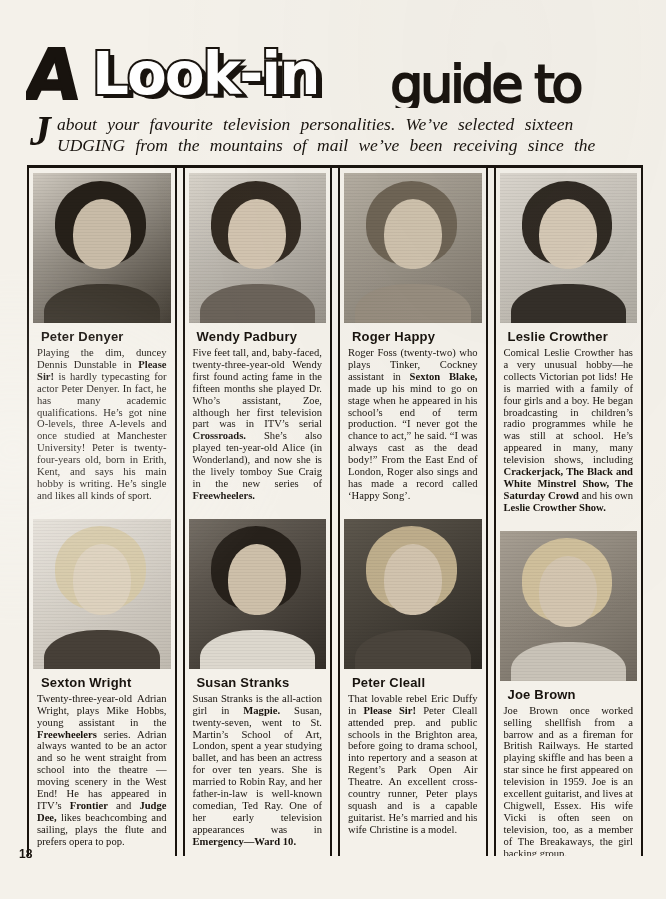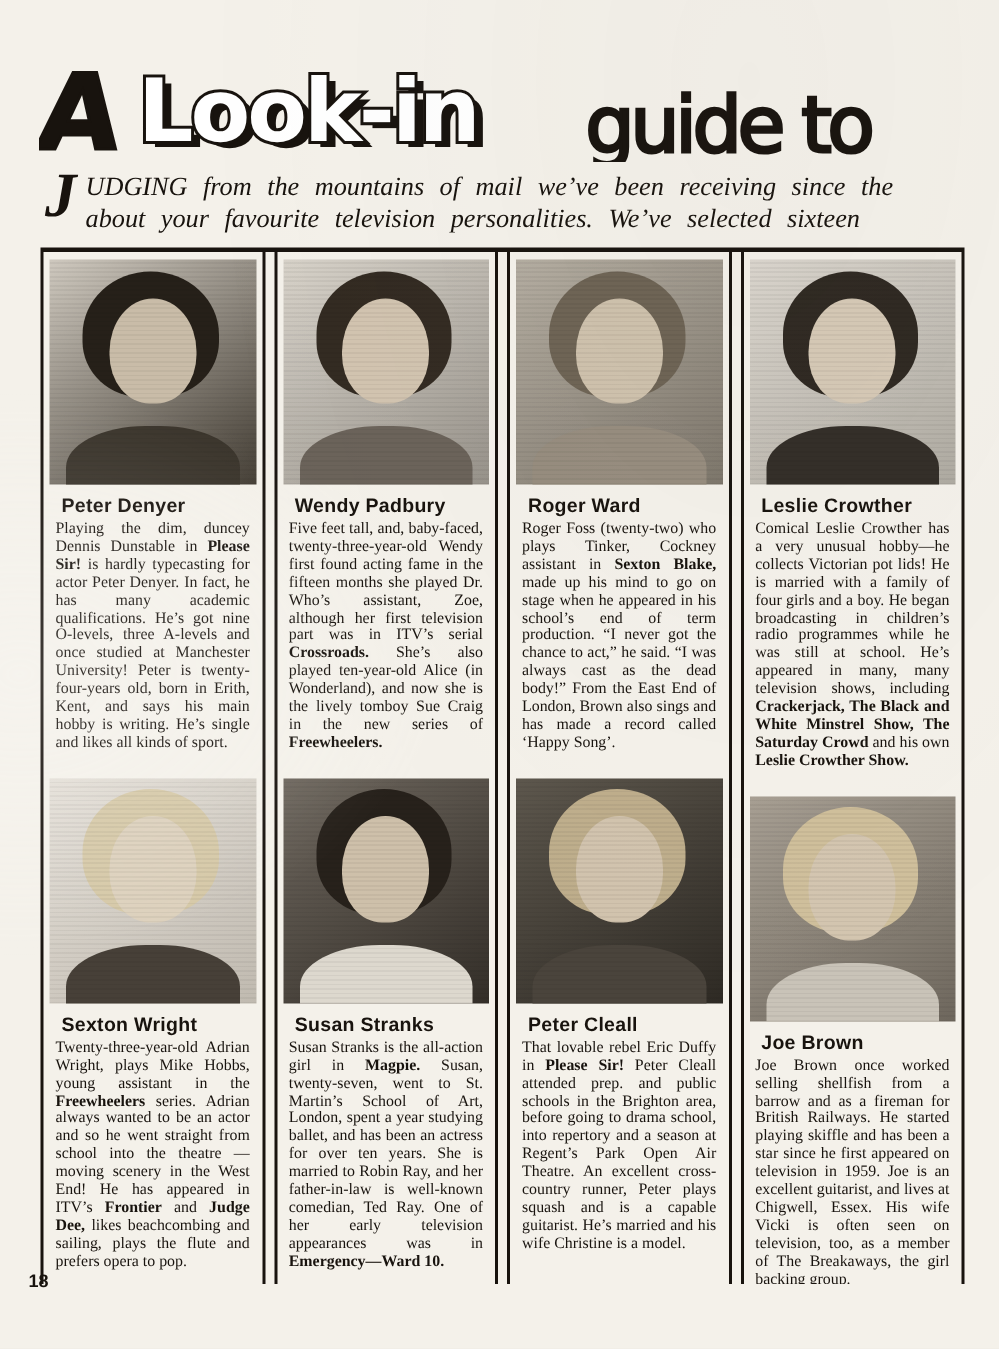--- a/index.html
+++ b/index.html
@@ -49,22 +49,22 @@
     <span class="mast-a">A</span>
     <svg class="logo-svg" width="292" height="80" viewBox="0 0 292 80">
       <text class="logo-shadow" x="10" y="64">Look-in</text>
       <text class="logo-face" x="4" y="60">Look-in</text>
     </svg>
     <span class="mast-rest">guide to</span>
   </div>
 
   <div class="intro">
     <span class="dropcap">J</span>
+    <div>about your favourite television personalities. We’ve selected sixteen</div>
     <div>UDGING from the mountains of mail we’ve been receiving since the</div>
-    <div>about your favourite television personalities. We’ve selected sixteen</div>
   </div>
 
   <div class="grid">
 
     <div class="col">
       <section class="cell">
         <div class="photo" style="--bg1: #cfc9bf; --bg2: #433d34; --hair: #262019; --face: #c9bca8; --torso: #3b352c;">
           <div class="ph-hair"></div>
           <div class="ph-face"></div>
           <div class="ph-torso"></div>
@@ -104,22 +104,22 @@
       </section>
     </div>
 
     <div class="col">
       <section class="cell">
         <div class="photo" style="--bg1: #b5aea2; --bg2: #7d766b; --hair: #6e6455; --face: #cfc2ad; --torso: #978d7f;">
           <div class="ph-hair"></div>
           <div class="ph-face"></div>
           <div class="ph-torso"></div>
         </div>
-        <h3 class="pname">Roger Ward</h3>
-        <p class="bio"><span>Roger Foss (twenty-two) who plays Tinker, Cockney assistant in </span><b>Sexton Blake,</b><span> made up his mind to go on stage when he appeared in his school’s end of term production. “I never got the chance to act,” he said. “I was always cast as the dead body!” From the East End of London, Brown also sings and has made a record called ‘Happy Song’.</span></p>
+        <h3 class="pname">Roger Happy</h3>
+        <p class="bio"><span>Roger Foss (twenty-two) who plays Tinker, Cockney assistant in </span><b>Sexton Blake,</b><span> made up his mind to go on stage when he appeared in his school’s end of term production. “I never got the chance to act,” he said. “I was always cast as the dead body!” From the East End of London, Roger also sings and has made a record called ‘Happy Song’.</span></p>
       </section>
       <section class="cell">
         <div class="photo" style="--bg1: #5d574d; --bg2: #2e2a24; --hair: #bfae8c; --face: #d2c4ae; --torso: #4a443c;">
           <div class="ph-hair"></div>
           <div class="ph-face"></div>
           <div class="ph-torso"></div>
         </div>
         <h3 class="pname">Peter Cleall</h3>
         <p class="bio"><span>That lovable rebel Eric Duffy in </span><b>Please Sir!</b><span> Peter Cleall attended prep. and public schools in the Brighton area, before going to drama school, into repertory and a season at Regent’s Park Open Air Theatre. An excellent cross-country runner, Peter plays squash and is a capable guitarist. He’s married and his wife Christine is a model.</span></p>
       </section>

